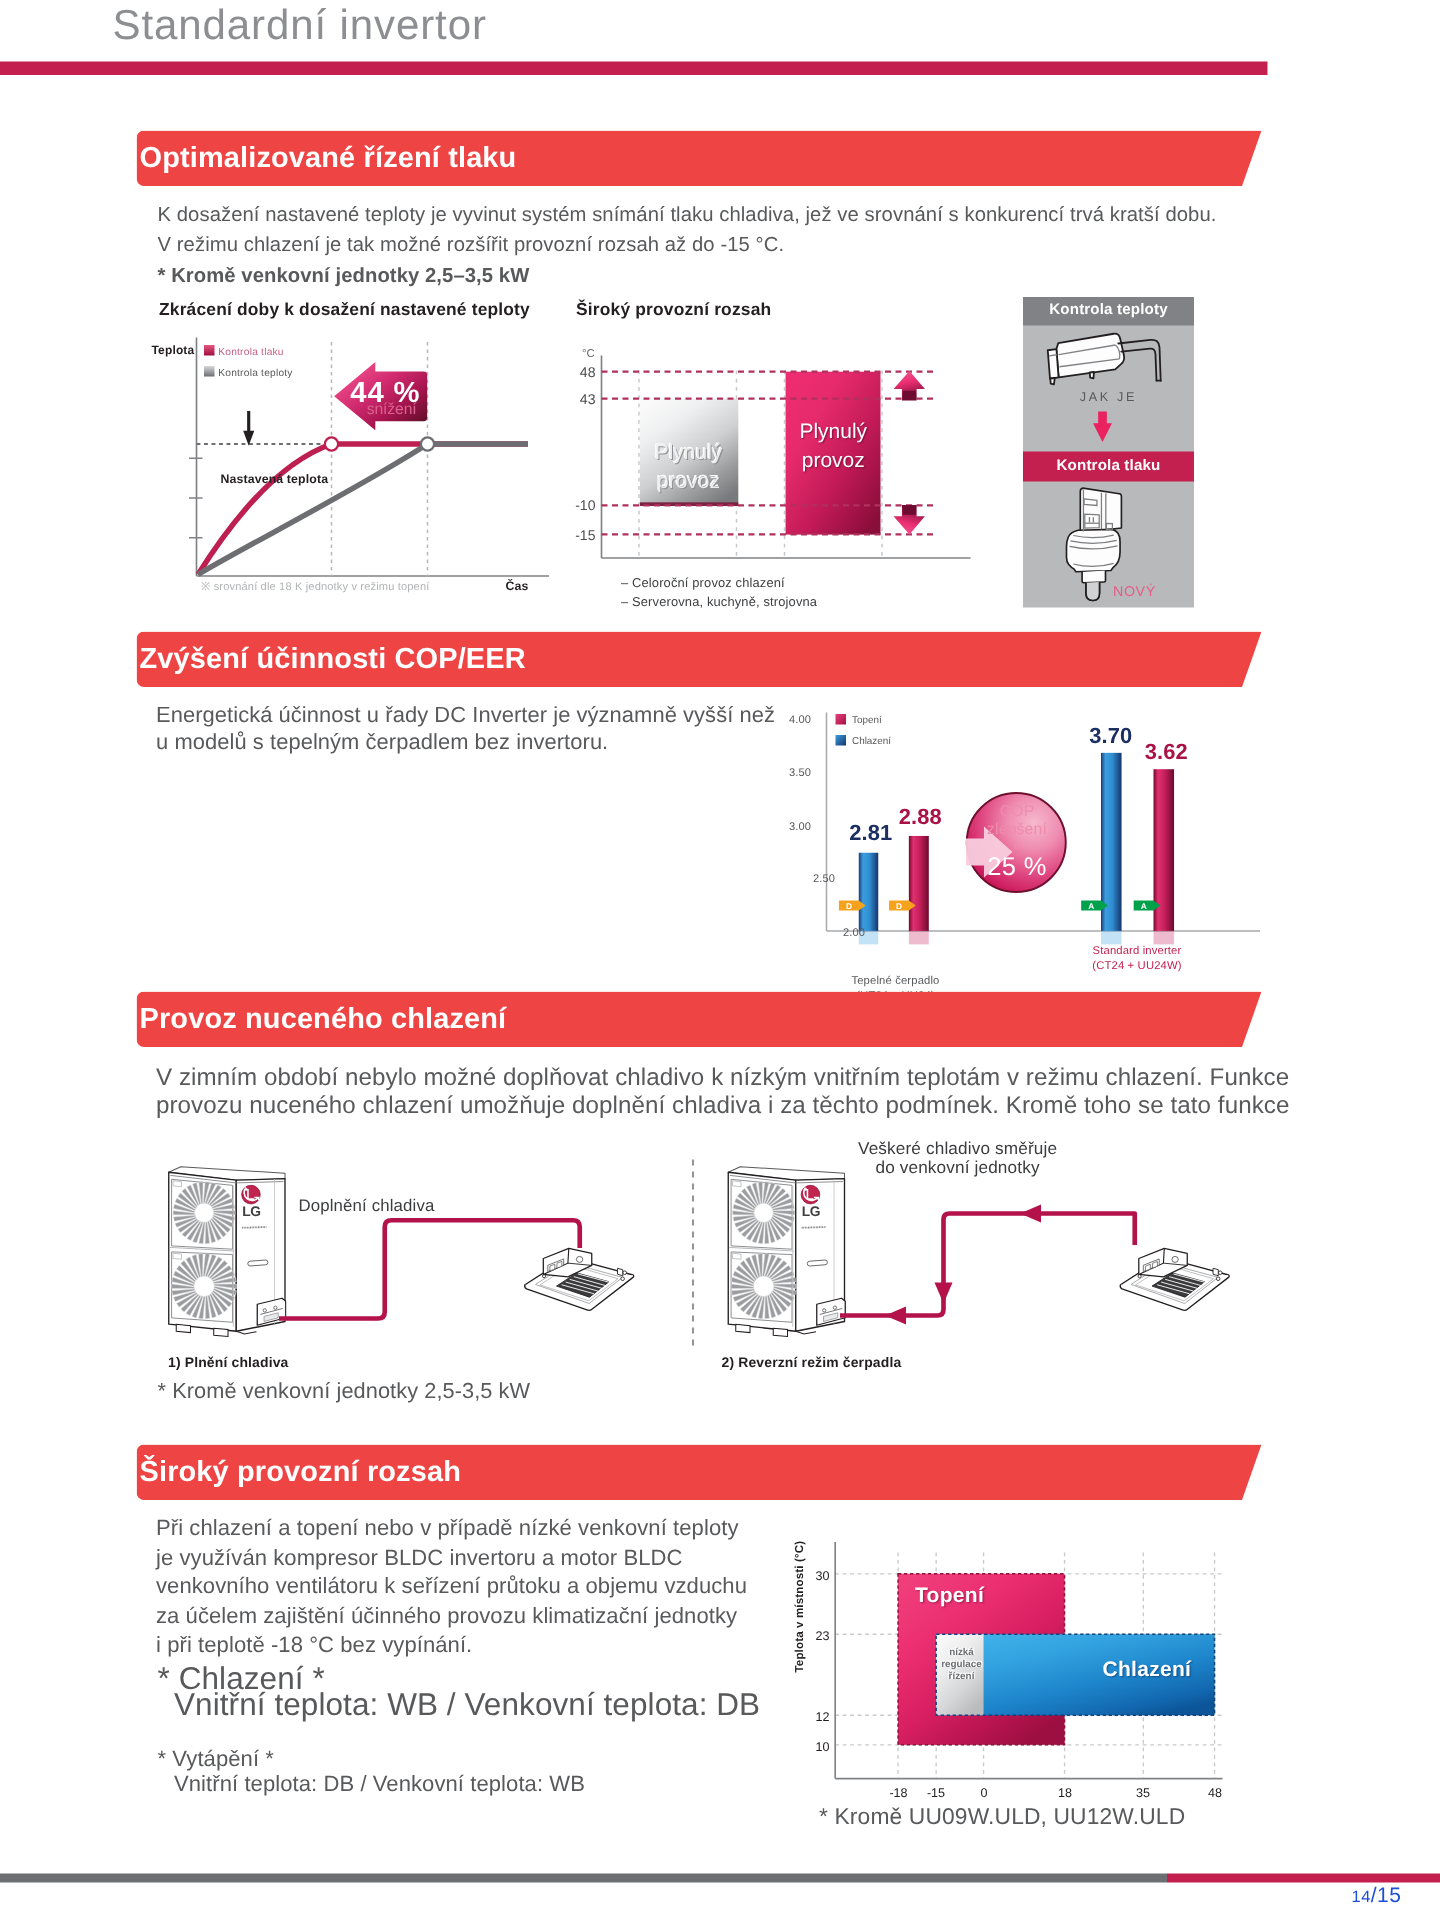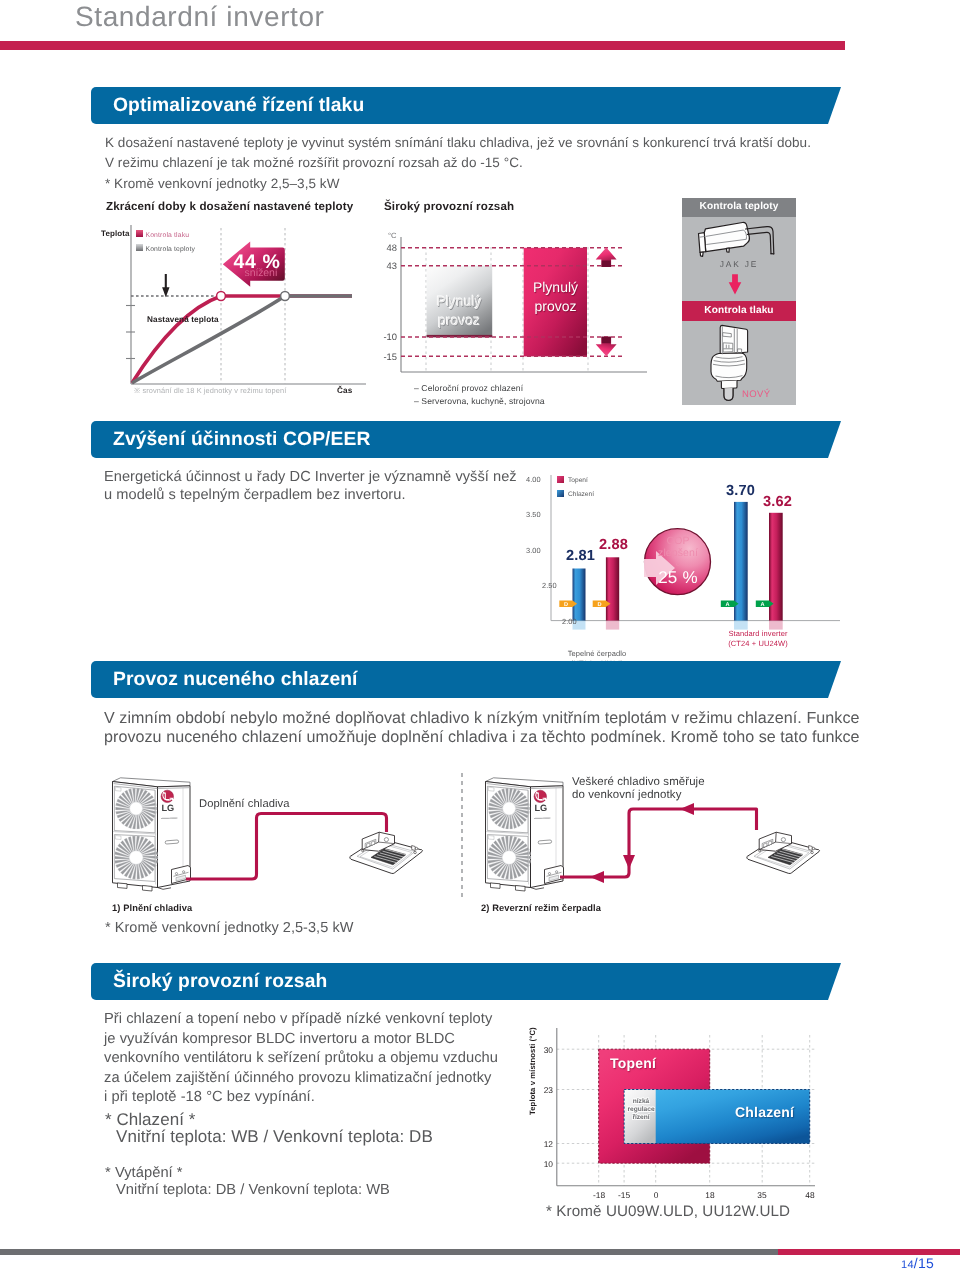--- a/index.html
+++ b/index.html
@@ -21,22 +21,22 @@
   }
   .title-rule {
     position:absolute; left:0; top:41px; width:845px; height:9px;
     background:#c4204f;
   }
 
   
   .sec-bar {
     position:absolute; left:91px; width:750px; height:37px; color:#fff;
     font-size:19.3px; font-weight:bold; letter-spacing:0.1px;
-    line-height:37px; padding-left:22px;
-    background:#0369a1; border-radius:5px 0 0 5px;
+    line-height:37px; padding-left:2px;
+    background:#ef4444; border-radius:5px 0 0 5px;
     clip-path: polygon(0 0, 750px 0, 737px 37px, 0 37px);
   }
 
   .body-text {
     position:absolute; font-size:13.5px; color:#58595b; line-height:19.5px;
     letter-spacing:0.05px;
   }
   .note { position:absolute; font-size:13.5px; color:#58595b; letter-spacing:0.05px;}
   .sub-h { position:absolute; font-size:11.6px; color:#231f20; font-weight:bold; letter-spacing:0.12px;}
   .tiny { position:absolute; font-size:8.5px; color:#6d6e71; }
@@ -54,21 +54,21 @@
   <div class="page-title">Standardní invertor</div>
   <div class="title-rule"></div>
 
   <div class="sec-bar" style="top:87px">
     <span>Optimalizované řízení tlaku</span>
   </div>
   <div class="body-text" style="left:105px; top:133px; width:790px;">
     <div>K dosažení nastavené teploty je vyvinut systém snímání tlaku chladiva, jež ve srovnání s konkurencí trvá kratší dobu.</div>
     <div>V režimu chlazení je tak možné rozšířit provozní rozsah až do -15 °C.</div>
   </div>
-  <div class="note" style="left:105px; top:176px;">* Kromě venkovní jednotky 2,5–3,5 kW</div>
+  <div class="note" style="left:105px; top:176px;font-weight:bold;">* Kromě venkovní jednotky 2,5–3,5 kW</div>
 
   <div class="sub-h" style="left:106px; top:200px;">Zkrácení doby k dosažení nastavené teploty</div>
 
   <div class="chart1" style="position:absolute; left:96px; top:222px; width:290px; height:175px;">
     <svg width="290" height="175" viewBox="0 0 290 175">
 
       <line x1="35" y1="3" x2="35" y2="162" stroke="#808285" stroke-width="1.1"></line>
       <line x1="35" y1="162" x2="270" y2="162" stroke="#808285" stroke-width="1.1"></line>
 
       <line x1="30" y1="83.5" x2="39" y2="83.5" stroke="#808285" stroke-width="1.1"></line>
@@ -460,38 +460,38 @@
     <path d="M186,879 L252,879 Q256.5,879 256.5,874.5 L256.5,818 Q256.5,813.5 261,813.5 L382,813.5 Q386.5,813.5 386.5,818 L386.5,832" fill="none" stroke="#b4124a" stroke-width="3.1" stroke-linejoin="round"></path>
     <path d="M756.5,830 L756.5,809 L633,809 Q629,809 629,813 L629,873 Q629,877 625,877 L560,877" fill="none" stroke="#b4124a" stroke-width="3.1" stroke-linejoin="round"></path>
     <path d="M694,803 L680,809 L694,815 Z" fill="#b4124a"></path>
     <path d="M623,855 L635,855 L629,869 Z" fill="#b4124a"></path>
     <path d="M604,871 L590,877 L604,883 Z" fill="#b4124a"></path>
 
     <path d="M462,773 L462,897" stroke="#939598" stroke-width="1.4" stroke-dasharray="4,4" fill="none"></path>
   </svg>
 
   <div style="position:absolute; left:199px; top:798px; font-size:11.2px; color:#3b3c3e; letter-spacing:0.1px;">Doplnění chladiva</div>
-  <div style="position:absolute; left:572px; top:776px; font-size:11.45px; color:#3b3c3e; line-height:13px; letter-spacing:0.1px;">
+  <div style="position:absolute; left:572px; top:760px; font-size:11.45px; color:#3b3c3e; line-height:13px; letter-spacing:0.1px;text-align:center;">
     <div>Veškeré  chladivo směřuje</div>
     <div>do venkovní jednotky</div>
   </div>
   <div style="position:absolute; left:112px; top:903px; font-size:9.3px; color:#231f20; font-weight:bold; letter-spacing:0.1px;">1) Plnění chladiva</div>
   <div style="position:absolute; left:481px; top:903px; font-size:9.3px; color:#231f20; font-weight:bold; letter-spacing:0.1px;">2) Reverzní režim čerpadla</div>
 
   <div class="sec-bar" style="top:963px">
     <span>Široký provozní rozsah</span>
   </div>
   <div class="body-text" style="left:104px; top:1010px; width:440px; font-size:14.7px; line-height:19.5px;">
     <div>Při chlazení a topení nebo v případě nízké venkovní teploty</div>
     <div>je využíván kompresor BLDC invertoru a motor BLDC</div>
     <div>venkovního ventilátoru k seřízení průtoku a objemu vzduchu</div>
     <div>za účelem zajištění účinného provozu klimatizační jednotky</div>
     <div>i při teplotě -18 °C bez vypínání.</div>
   </div>
-  <div class="note" style="left:105px; top:1112px; font-size:17px; line-height:16.8px;">
+  <div class="note" style="left:105px; top:1112px; font-size:21px; line-height:16.8px;">
     <div>* Chlazení *</div>
     <div style="padding-left:11px">Vnitřní teplota: WB / Venkovní teplota: DB</div>
   </div>
   <div class="note" style="left:105px; top:1165px; font-size:14.7px; line-height:16.8px;">
     <div>* Vytápění *</div>
     <div style="padding-left:11px">Vnitřní teplota: DB / Venkovní teplota: WB</div>
   </div>
 
   <div style="position:absolute; left:515px; top:1010px; width:365px; height:185px;">
     <svg width="365" height="185" viewBox="0 0 365 185">

